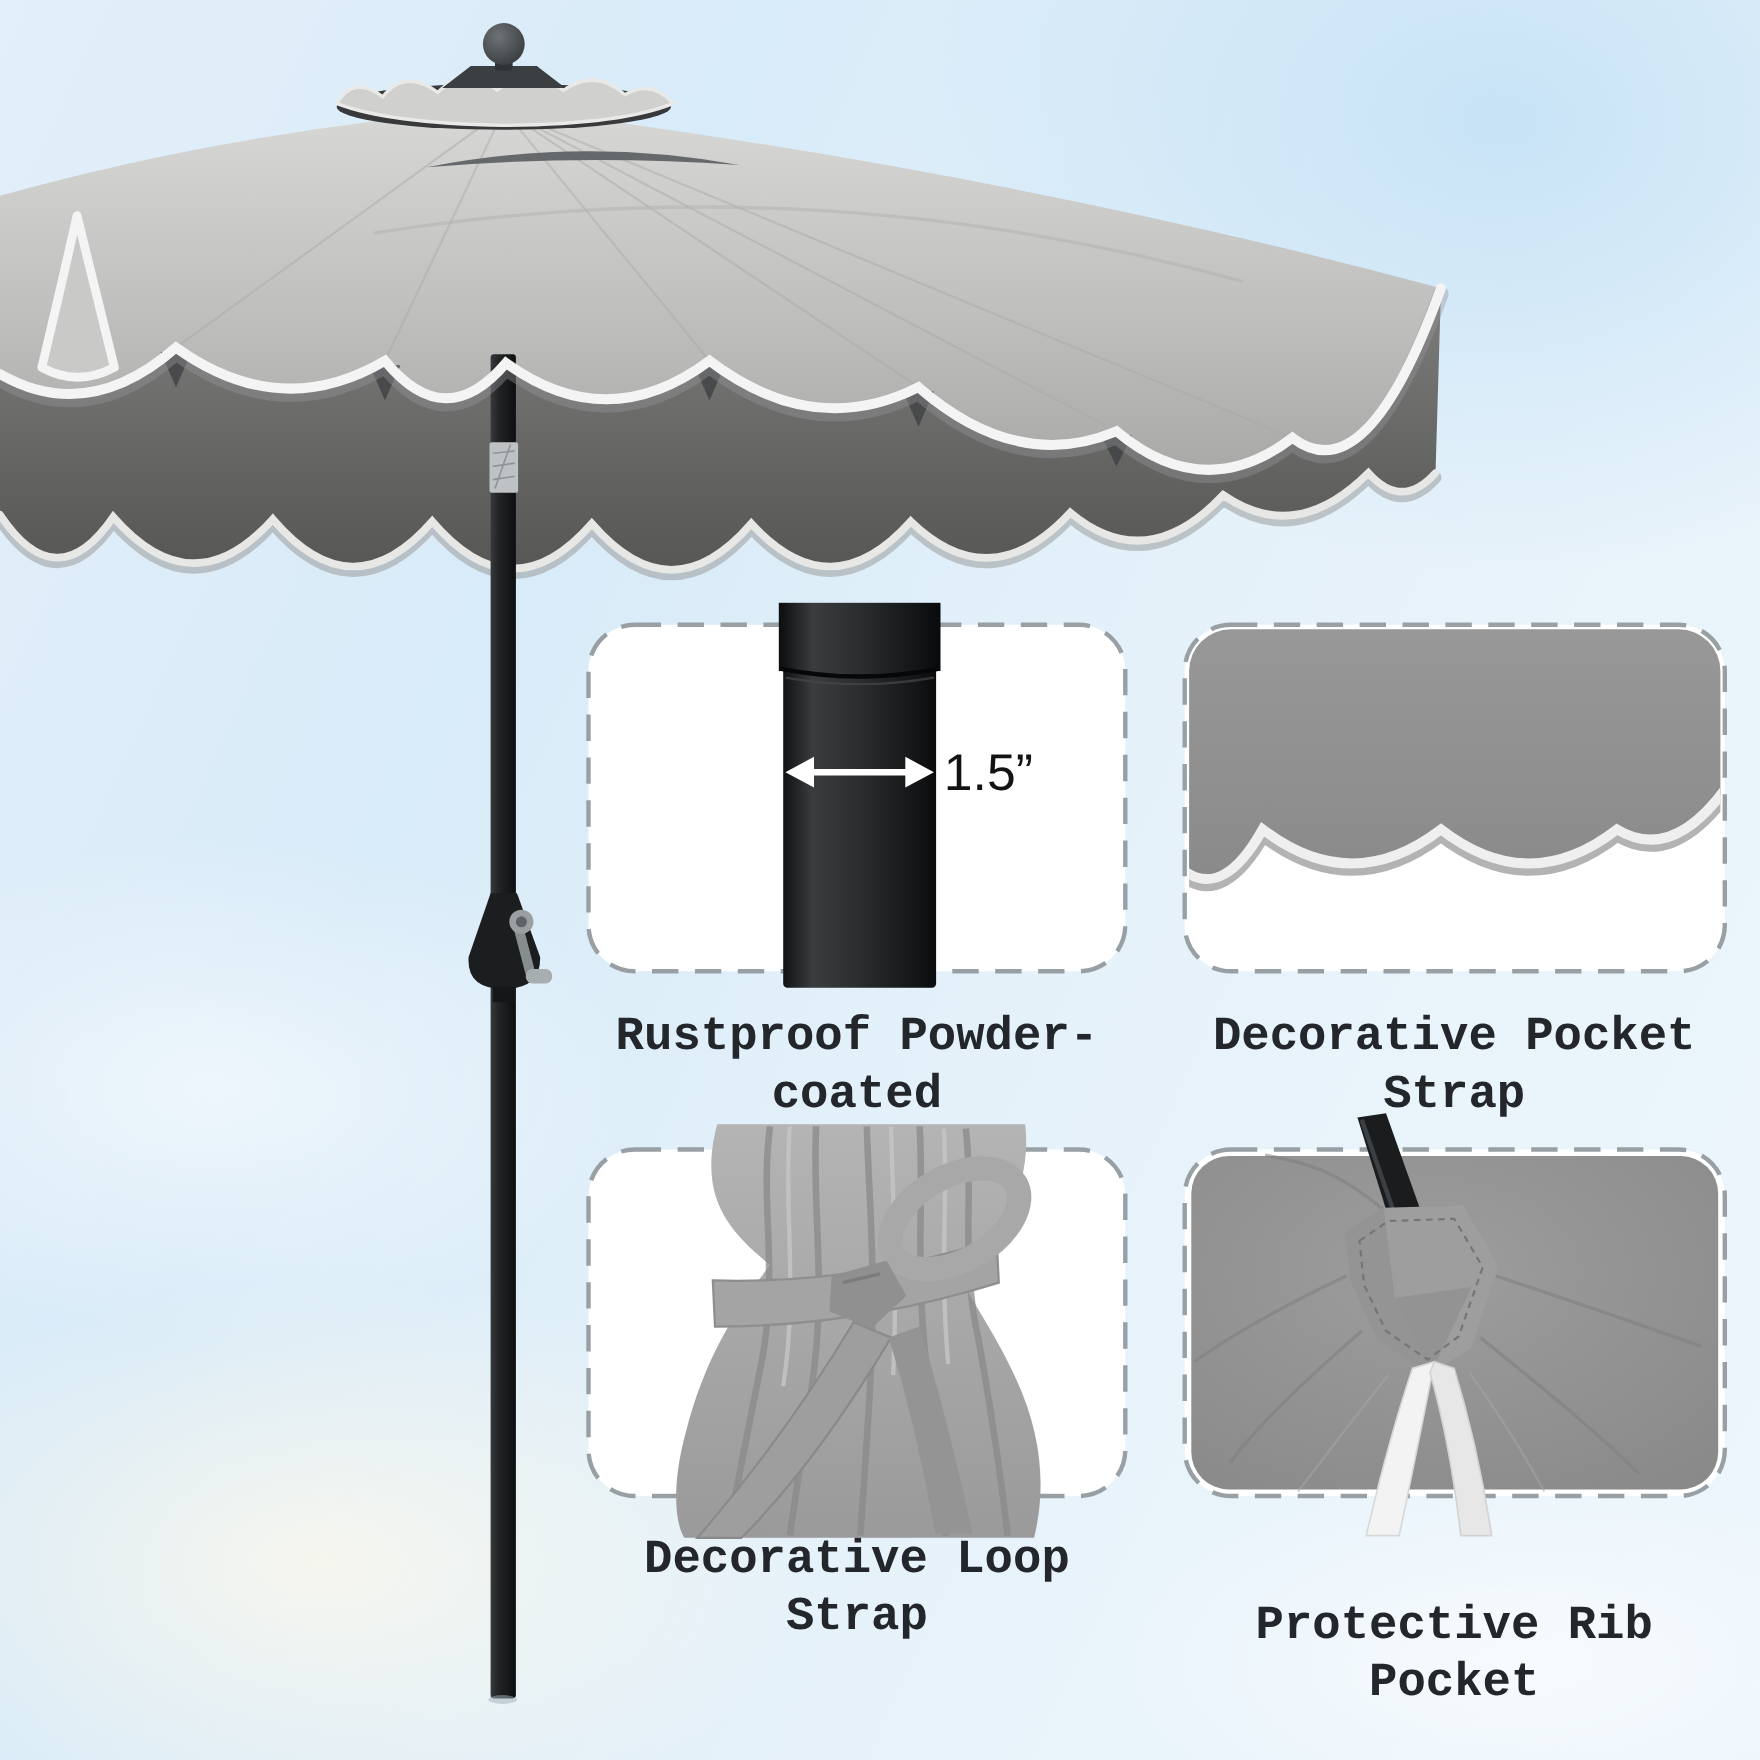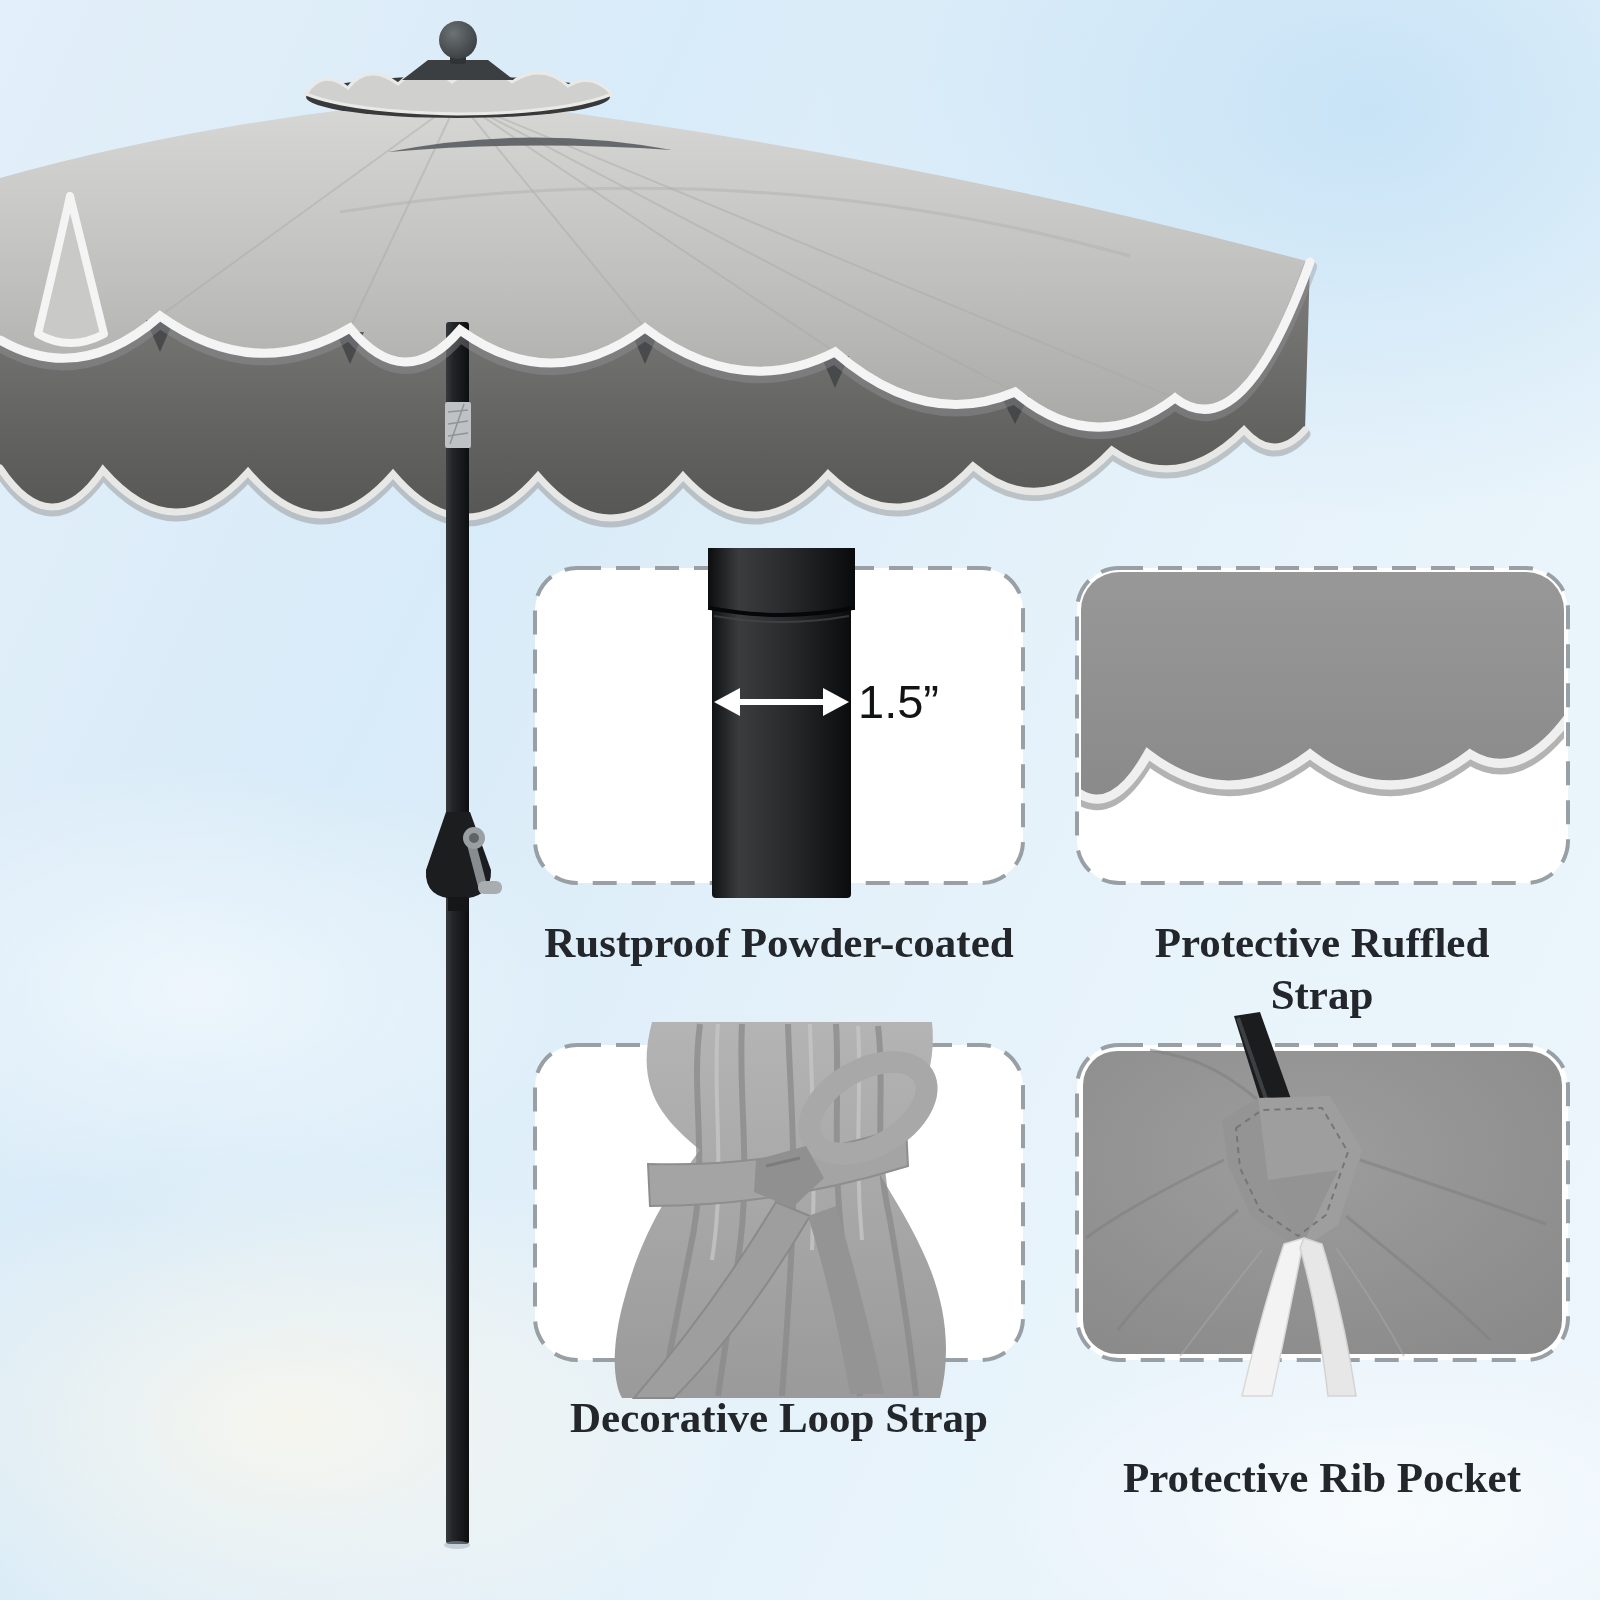--- a/index.html
+++ b/index.html
@@ -10,21 +10,21 @@
   .cloud-tr{left:820px;top:-300px;width:1100px;height:820px;
     background:radial-gradient(closest-side,rgba(183,219,244,.65),rgba(183,219,244,0));}
   .cloud-ml{left:-180px;top:760px;width:760px;height:460px;
     background:radial-gradient(closest-side,rgba(255,255,255,.55),rgba(255,255,255,0));}
   .cloud-bl{left:-160px;top:1160px;width:900px;height:520px;
     background:radial-gradient(closest-side,rgba(250,247,237,.85),rgba(250,247,237,0));}
   .cloud-br{left:980px;top:1330px;width:800px;height:360px;
     background:radial-gradient(closest-side,rgba(255,255,255,.6),rgba(255,255,255,0));}
   .art{position:absolute;left:0;top:0;}
   .caption{position:absolute;width:524px;text-align:center;
-    font-family:Liberation Serif, serif;font-weight:700;
+    font-family:Liberation Mono, monospace;font-weight:700;
     font-size:43px;line-height:52px;color:#23262a;letter-spacing:0px;}
   .cap-1{left:517px;top:917px;}
   .cap-2{left:1060px;top:917px;}
   .cap-3{left:517px;top:1392px;}
   .cap-4{left:1060px;top:1452px;}
   .measure{position:absolute;left:858px;top:674px;width:120px;
     font-family:"Liberation Sans",sans-serif;font-size:47px;font-weight:400;color:#121314;}
 </style>
 </head>
 <body>
@@ -207,18 +207,18 @@
       </g>
     </g>
   </svg>
 
   <div class="measure">1.5”</div>
 
   <div class="caption cap-1">
     <div>Rustproof Powder-coated</div>
   </div>
   <div class="caption cap-2">
-    <div>Protective Ruffled</div>
+    <div>Decorative Pocket</div>
     <div>Strap</div>
   </div>
   <div class="caption cap-3">Decorative Loop Strap</div>
   <div class="caption cap-4">Protective Rib Pocket</div>
 </div>
 
 </body></html>

